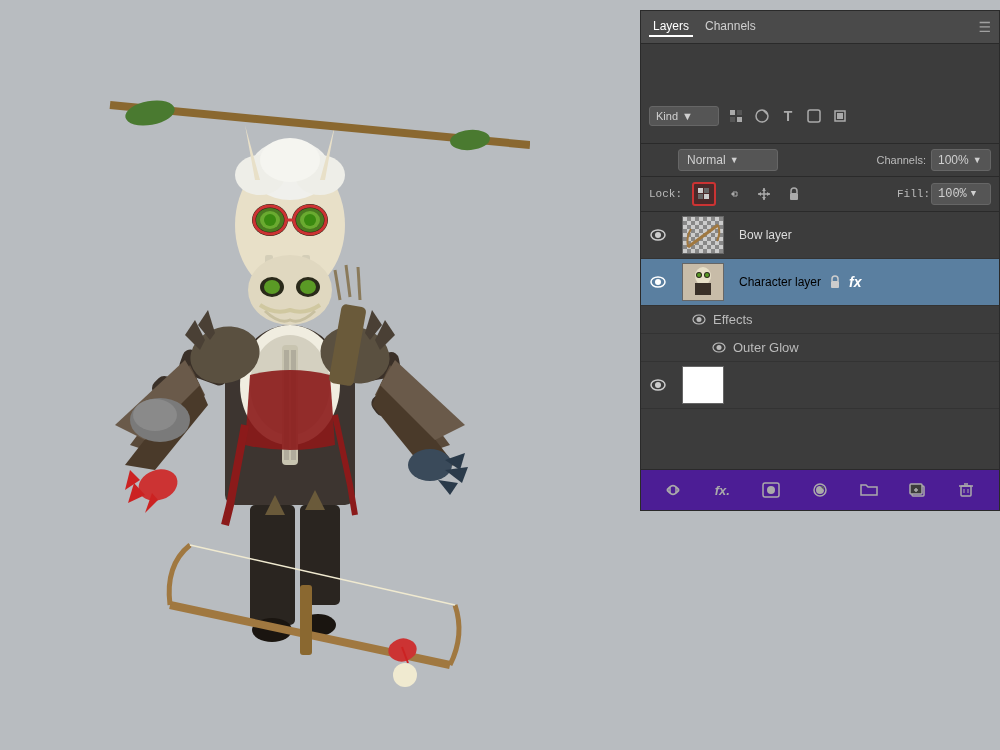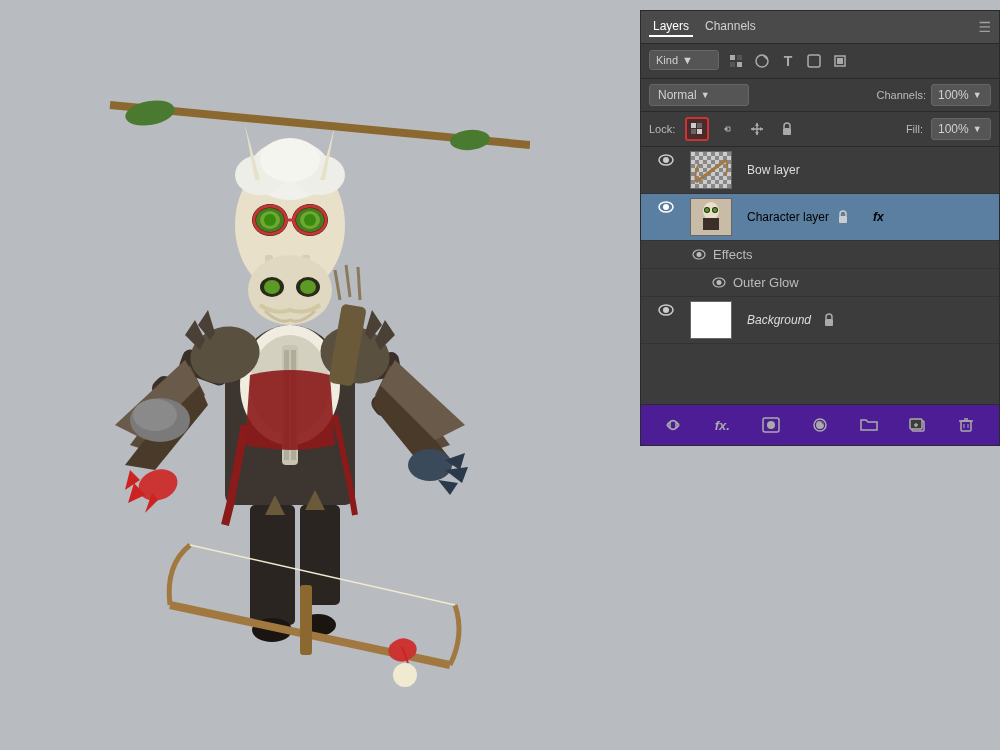--- a/index.html
+++ b/index.html
@@ -71,24 +71,25 @@
 
     .panel-menu-icon {
       color: #a0a0a0;
       font-size: 14px;
       cursor: pointer;
     }
 
     
     .filter-row {
       display: flex;
-      align-items: flex-start;
-      padding: 6px 8px;
+      align-items: center;
+      padding: 16px 8px;
       gap: 6px;
       border-bottom: 1px solid #2a2a2a;
+      margin-top: 45px;
     }
 
     .kind-dropdown {
       display: flex;
       align-items: center;
       background: #555;
       border: 1px solid #666;
       border-radius: 3px;
       padding: 3px 6px;
       gap: 4px;
@@ -129,20 +130,21 @@
     .blend-dropdown {
       display: flex;
       align-items: center;
       background: #555;
       border: 1px solid #666;
       border-radius: 3px;
       padding: 3px 8px;
       gap: 4px;
       cursor: pointer;
       min-width: 100px;
+      margin-left: 29px;
     }
 
     .opacity-section {
       display: flex;
       align-items: center;
       gap: 5px;
       margin-left: auto;
     }
 
     .opacity-label {
@@ -162,20 +164,21 @@
       min-width: 60px;
     }
 
     
     .lock-row {
       display: flex;
       align-items: center;
       padding: 5px 8px;
       gap: 6px;
       border-bottom: 1px solid #2a2a2a;
+      font-family: Liberation Mono, monospace;
     }
 
     .lock-label {
       font-size: 11px;
       color: #bbb;
       margin-right: 4px;
     }
 
     .lock-btn {
       width: 24px;
@@ -191,21 +194,21 @@
 
     .lock-btn.active {
       border: 2px solid #cc3333;
       background: #4a2a2a;
       color: #ff6666;
     }
 
     .fill-section {
       display: flex;
       align-items: center;
-      gap: 8px;
+      gap: 1px;
       margin-left: auto;
     }
 
     .fill-label {
       font-size: 11px;
       color: #bbb;
     }
 
     .fill-value {
       display: flex;
@@ -219,21 +222,22 @@
       min-width: 60px;
     }
 
     
     .layers-list {
       background: #3c3c3c;
     }
 
     .layer-item {
       display: flex;
-      padding: 4px 16px;
+      align-items: center;
+      padding: 4px 8px;
       gap: 15px;
       border-bottom: 1px solid #333;
       min-height: 44px;
       cursor: pointer;
     }
 
     .layer-item.selected {
       background: #5a7fa0;
     }
 
@@ -635,21 +639,21 @@
           <ellipse cx="16" cy="11" rx="2" ry="2" fill="#5a9a25"></ellipse>
           <ellipse cx="24" cy="11" rx="2" ry="2" fill="#5a9a25"></ellipse>
         </svg>
       </div>
       <div class="layer-name-area">
         <span class="layer-name">Character layer</span>
         <svg width="12" height="14" viewBox="0 0 12 14" style="margin-left:4px;">
           <rect x="2" y="6" width="8" height="7" rx="1" fill="#ccc"></rect>
           <path d="M3 6 V4 A3 3 0 0 1 9 4 V6" fill="none" stroke="#ccc" stroke-width="1.5"></path>
         </svg>
-        <span class="layer-fx-icon" style="margin-left:20px;font-size:12px;color:#000000;">fx</span>
+        <span class="layer-fx-icon" style="margin-left:4px;font-size:14px;color:#ffffff;">fx</span>
       </div>
     </div>
 
     <div class="effects-item">
       <div class="effects-eye">
         <svg width="14" height="11" viewBox="0 0 14 11">
             <ellipse cx="7" cy="5.5" rx="6" ry="4.5" fill="none" stroke="#bbb" stroke-width="1.2"></ellipse>
             <circle cx="7" cy="5.5" r="2.5" fill="#bbb"></circle>
           </svg>
       </div>
@@ -668,27 +672,20 @@
 
     <div class="layer-item">
       <div class="layer-visibility">
         <svg width="16" height="12" viewBox="0 0 16 12">
             <ellipse cx="8" cy="6" rx="7" ry="5" fill="none" stroke="#ccc" stroke-width="1.5"></ellipse>
             <circle cx="8" cy="6" r="3" fill="#ccc"></circle>
           </svg>
       </div>
       <div class="layer-thumbnail white-bg">
         
-      </div>
-      <div class="layer-name-area">
-        <span class="layer-name italic">Background</span>
-        <svg width="12" height="14" viewBox="0 0 12 14" style="margin-left:8px;">
-          <rect x="2" y="6" width="8" height="7" rx="1" fill="#aaa"></rect>
-          <path d="M3 6 V4 A3 3 0 0 1 9 4 V6" fill="none" stroke="#aaa" stroke-width="1.5"></path>
-        </svg>
       </div>
     </div>
 
     <div style="height: 60px; background: #3c3c3c;"></div>
   </div>
 
   <div class="panel-footer">
     <div class="footer-btn" title="Link layers">
       <svg width="18" height="16" viewBox="0 0 18 16">
         <path d="M3 8 L6 5 A4 4 0 0 1 12 5 L15 8" fill="none" stroke="#aaa" stroke-width="1.8"></path>

